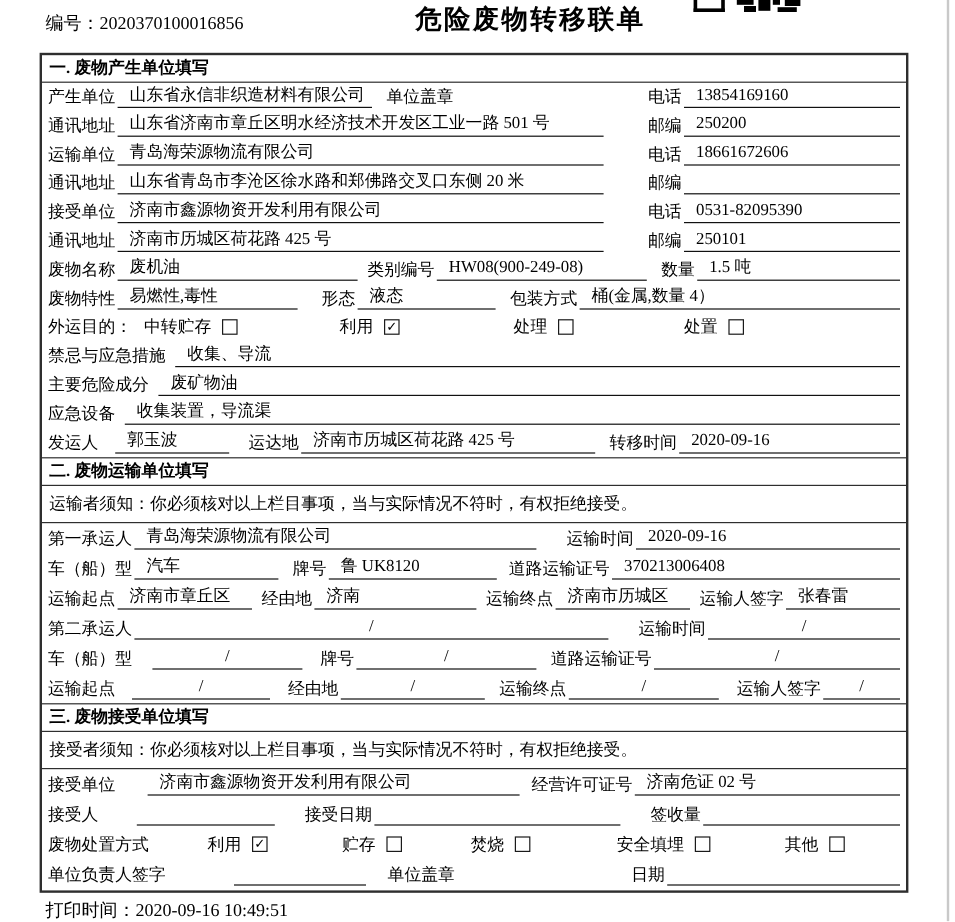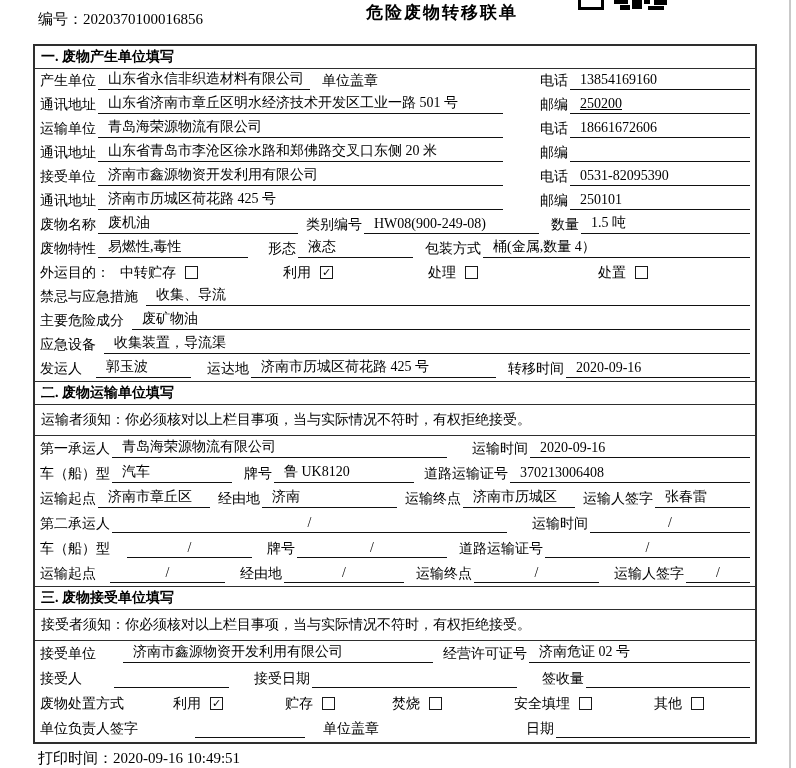--- a/index.html
+++ b/index.html
@@ -3,21 +3,21 @@
 <meta charset="utf-8">
 <style>
   html,body{margin:0;padding:0;background:#ffffff;}
   *{box-sizing:border-box;}
   body{font-family:"Liberation Serif","DejaVu Serif",serif;color:#000;}
   #page{position:relative;width:796px;height:768px;background:#fff;overflow:hidden;}
 
   
   #serial{position:absolute;left:38px;top:10px;font-size:15px;white-space:nowrap;}
   #doc-title{position:absolute;left:442px;top:1px;transform:translateX(-50%);
-             font-size:17px;font-weight:bold;letter-spacing:2px;white-space:nowrap;}
+             font-size:22px;font-weight:bold;letter-spacing:2px;white-space:nowrap;}
 
   
   #qr{position:absolute;left:578px;top:0;width:92px;height:10px;}
   #qr .qfinder{position:absolute;left:0;top:0;width:26px;height:10px;
                border:3px solid #000;border-top:none;}
   #qr .qb{position:absolute;background:#000;}
 
   
   #scan-edge{position:absolute;left:789px;top:0;width:2px;height:768px;background:#c9c9c9;}
 
@@ -74,21 +74,21 @@
           <span class="txt" style="margin-left: 12px;">单位盖章</span>
           <span class="sp"></span>
           <span class="lab">电话</span>
           <span class="val" style="width: 180px;">13854169160</span>
         </div>
         <div class="frow" style="height: 24px;">
           <span class="lab">通讯地址</span>
           <span class="val" style="width: 405px;">山东省济南市章丘区明水经济技术开发区工业一路 501 号</span>
           <span class="sp"></span>
           <span class="lab">邮编</span>
-          <span class="val" style="width: 180px; text-decoration: underline;">250200</span>
+          <span class="val" style="width: 180px;">250200</span>
         </div>
         <div class="frow" style="height: 24px;">
           <span class="lab">运输单位</span>
           <span class="val" style="width: 405px;">青岛海荣源物流有限公司</span>
           <span class="sp"></span>
           <span class="lab">电话</span>
           <span class="val" style="width: 180px;">18661672606</span>
         </div>
         <div class="frow" style="height: 24px;">
           <span class="lab">通讯地址</span>
@@ -134,21 +134,21 @@
             <span class="box"></span>
           </span>
           <span class="chkgroup" style="margin-left: 85px;">
             <span class="chklab">利用</span>
             <span class="box">✓</span>
           </span>
           <span class="chkgroup" style="margin-left: 95px;">
             <span class="chklab">处理</span>
             <span class="box"></span>
           </span>
-          <span class="chkgroup" style="margin-left: 120px;">
+          <span class="chkgroup" style="margin-left: 92px;">
             <span class="chklab">处置</span>
             <span class="box"></span>
           </span>
         </div>
         <div class="frow" style="height: 24px;">
           <span class="lab">禁忌与应急措施</span>
           <span class="val flex" style="margin-left: 6px;">收集、导流</span>
         </div>
         <div class="frow" style="height: 24px;">
           <span class="lab">主要危险成分</span>

